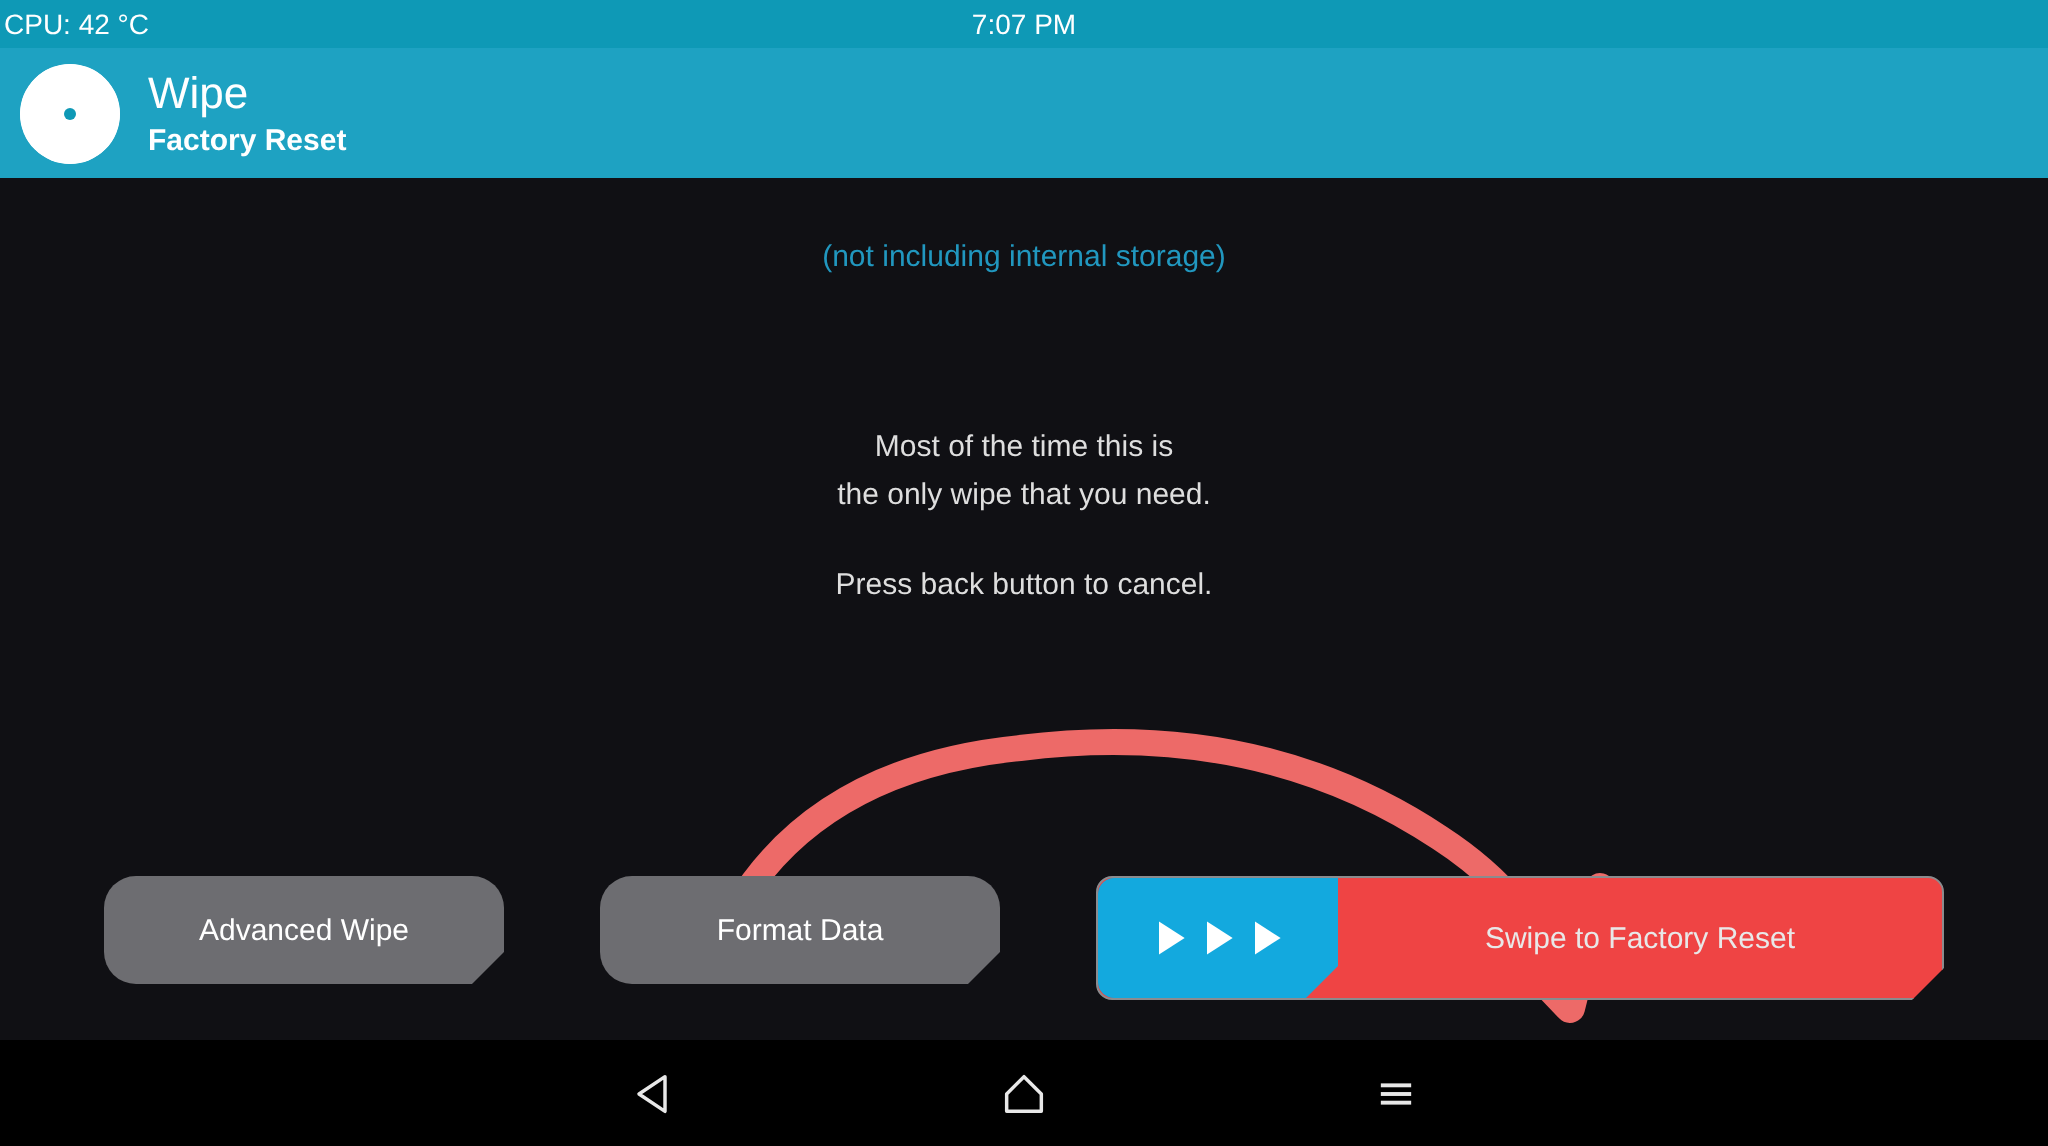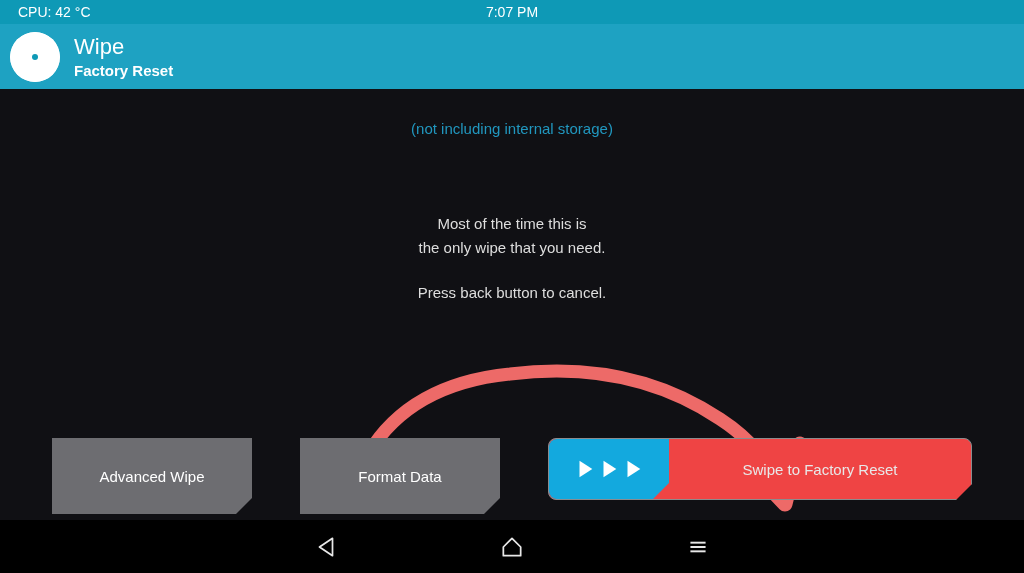--- a/index.html
+++ b/index.html
@@ -14,21 +14,21 @@
     .statusbar {
       height: 24px;
       background: #0E99B6;
       color: #fff;
       display: flex;
       align-items: center;
       font-size: 14px;
       padding: 0 12px;
       position: relative;
     }
-    .statusbar .cpu { position: absolute; left: 18px; }
+    .statusbar .cpu { position: absolute; left: 2px; }
     .statusbar .clock { position: absolute; left: 50%; transform: translateX(-50%); }
 
     .titlebar {
       height: 65px;
       background: #1EA2C2;
       display: flex;
       align-items: center;
       padding: 0 10px;
       gap: 14px;
     }
@@ -63,22 +63,22 @@
       position: absolute;
       bottom: 20px;
       left: 0; right: 0;
       display: flex;
       align-items: stretch;
       gap: 48px;
       padding: 0 52px;
       height: 62px;
     }
     .btn {
-      height: 76px;
-      border-radius: 0;
+      height: 54px;
+      border-radius: 16px;
       background: #6d6d71;
       color: #fff;
       display: flex;
       align-items: center;
       justify-content: center;
       font-size: 15px;
       flex: 0 0 200px;
       position: relative;
       clip-path: polygon(0 0, 100% 0, 100% calc(100% - 16px), calc(100% - 16px) 100%, 0 100%);
       cursor: pointer;

